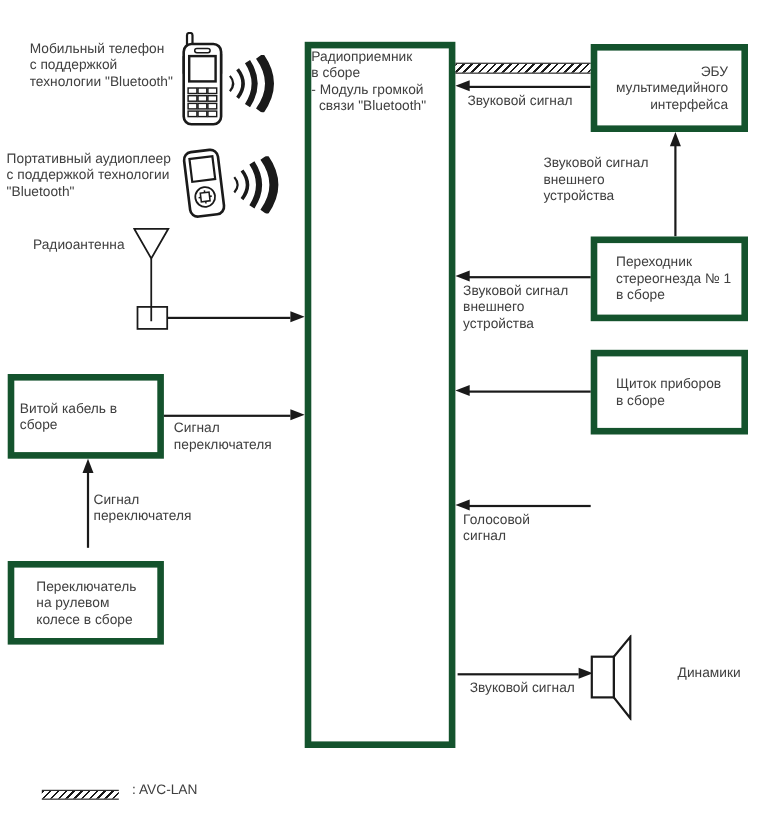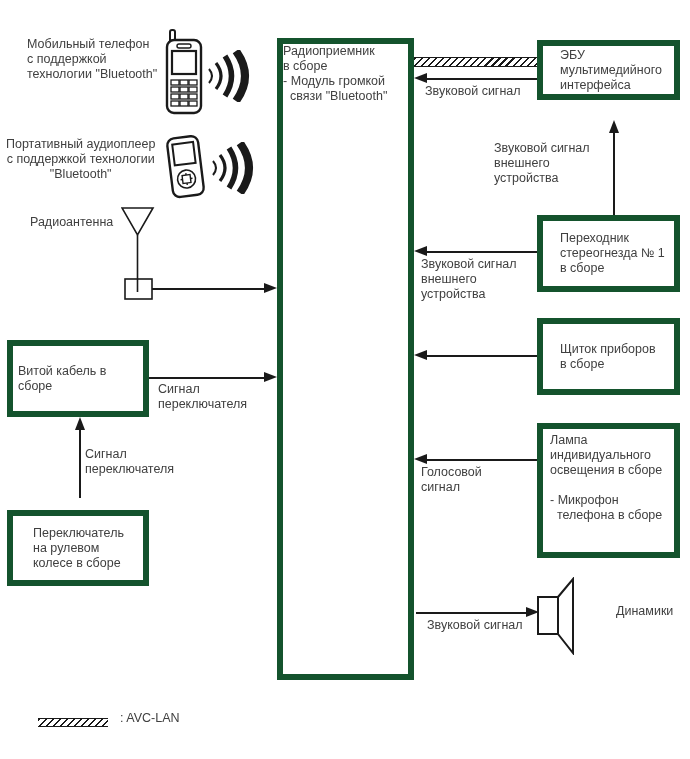--- a/index.html
+++ b/index.html
@@ -10,31 +10,31 @@
     line-height:15px; overflow:hidden;
   }
   .txt { position:absolute; white-space:pre-line; }
   .box { position:absolute; border:6px solid #14532d; background:#fff; display:flex; align-items:center; }
   .box .txt { position:static; }
 
   
   .box-radio   { left:277px; top:38px;  width:137px; height:642px; align-items:flex-start; }
   .box-twist   { left:7px;   top:340px; width:142px; height:77px;  padding-left:5px; }
   .box-switch  { left:7px;   top:510px; width:142px; height:76px;  padding-left:20px; }
-  .box-ecu     { left:537px; top:40px;  width:143px; height:60px;  padding-left:17px; }
+  .box-ecu     { left:537px; top:40px;  width:143px; height:80px;  padding-left:17px;text-align:right; }
   .box-jack    { left:537px; top:215px; width:143px; height:77px;  padding-left:17px; }
   .box-panel   { left:537px; top:318px; width:143px; height:77px;  padding-left:17px; }
   .box-lamp    { left:537px; top:423px; width:143px; height:135px; padding:4px 4px 0 7px; align-items:flex-start; }
   .radio-inner { position:relative; width:100%; height:100%; }
   .radio-title { left:5px; top:3px; }
   .radio-sub   { left:5px; top:66px; }
 
   
   .lbl-mobile   { left:27px;  top:37px; }
-  .lbl-player   { left:6px;   top:137px;text-align:center; }
+  .lbl-player   { left:6px;   top:137px; }
   .lbl-antenna  { left:30px;  top:215px; }
   .lbl-audio1   { left:425px; top:84px; }
   .lbl-extup    { left:494px; top:141px; }
   .lbl-extleft  { left:421px; top:257px; }
   .lbl-swh      { left:158px; top:382px; }
   .lbl-swv      { left:85px;  top:447px; }
   .lbl-speed    { left:421px; top:362px; }
   .lbl-voice    { left:421px; top:465px; }
   .lbl-audio2   { left:427px; top:618px; }
   .lbl-speakers { left:616px; top:604px; }
@@ -205,28 +205,20 @@
 внешнего
 устройства</div>
 
   <div class="box box-panel">
     <div class="txt">Щиток приборов
 в сборе</div>
   </div>
   <div class="hline ln-panel"></div>
   <div class="ar ar-left ah-panel"></div>
 
-  <div class="box box-lamp">
-    <div class="txt">Лампа
-индивидуального
-освещения в сборе
-
-- Микрофон
-&nbsp;&nbsp;телефона в сборе</div>
-  </div>
   <div class="hline ln-lamp"></div>
   <div class="ar ar-left ah-lamp"></div>
   <div class="txt lbl-voice">Голосовой
 сигнал</div>
 
   <div class="hline ln-spk"></div>
   <div class="ar ar-right ah-spk"></div>
   <div class="txt lbl-audio2">Звуковой сигнал</div>
   <svg class="icon icon-speaker" width="42" height="78" viewBox="0 0 42 78">
     <polygon points="22,20 37,2 37,76 22,57" fill="#fff" stroke="#1a1a1a" stroke-width="2"></polygon>

